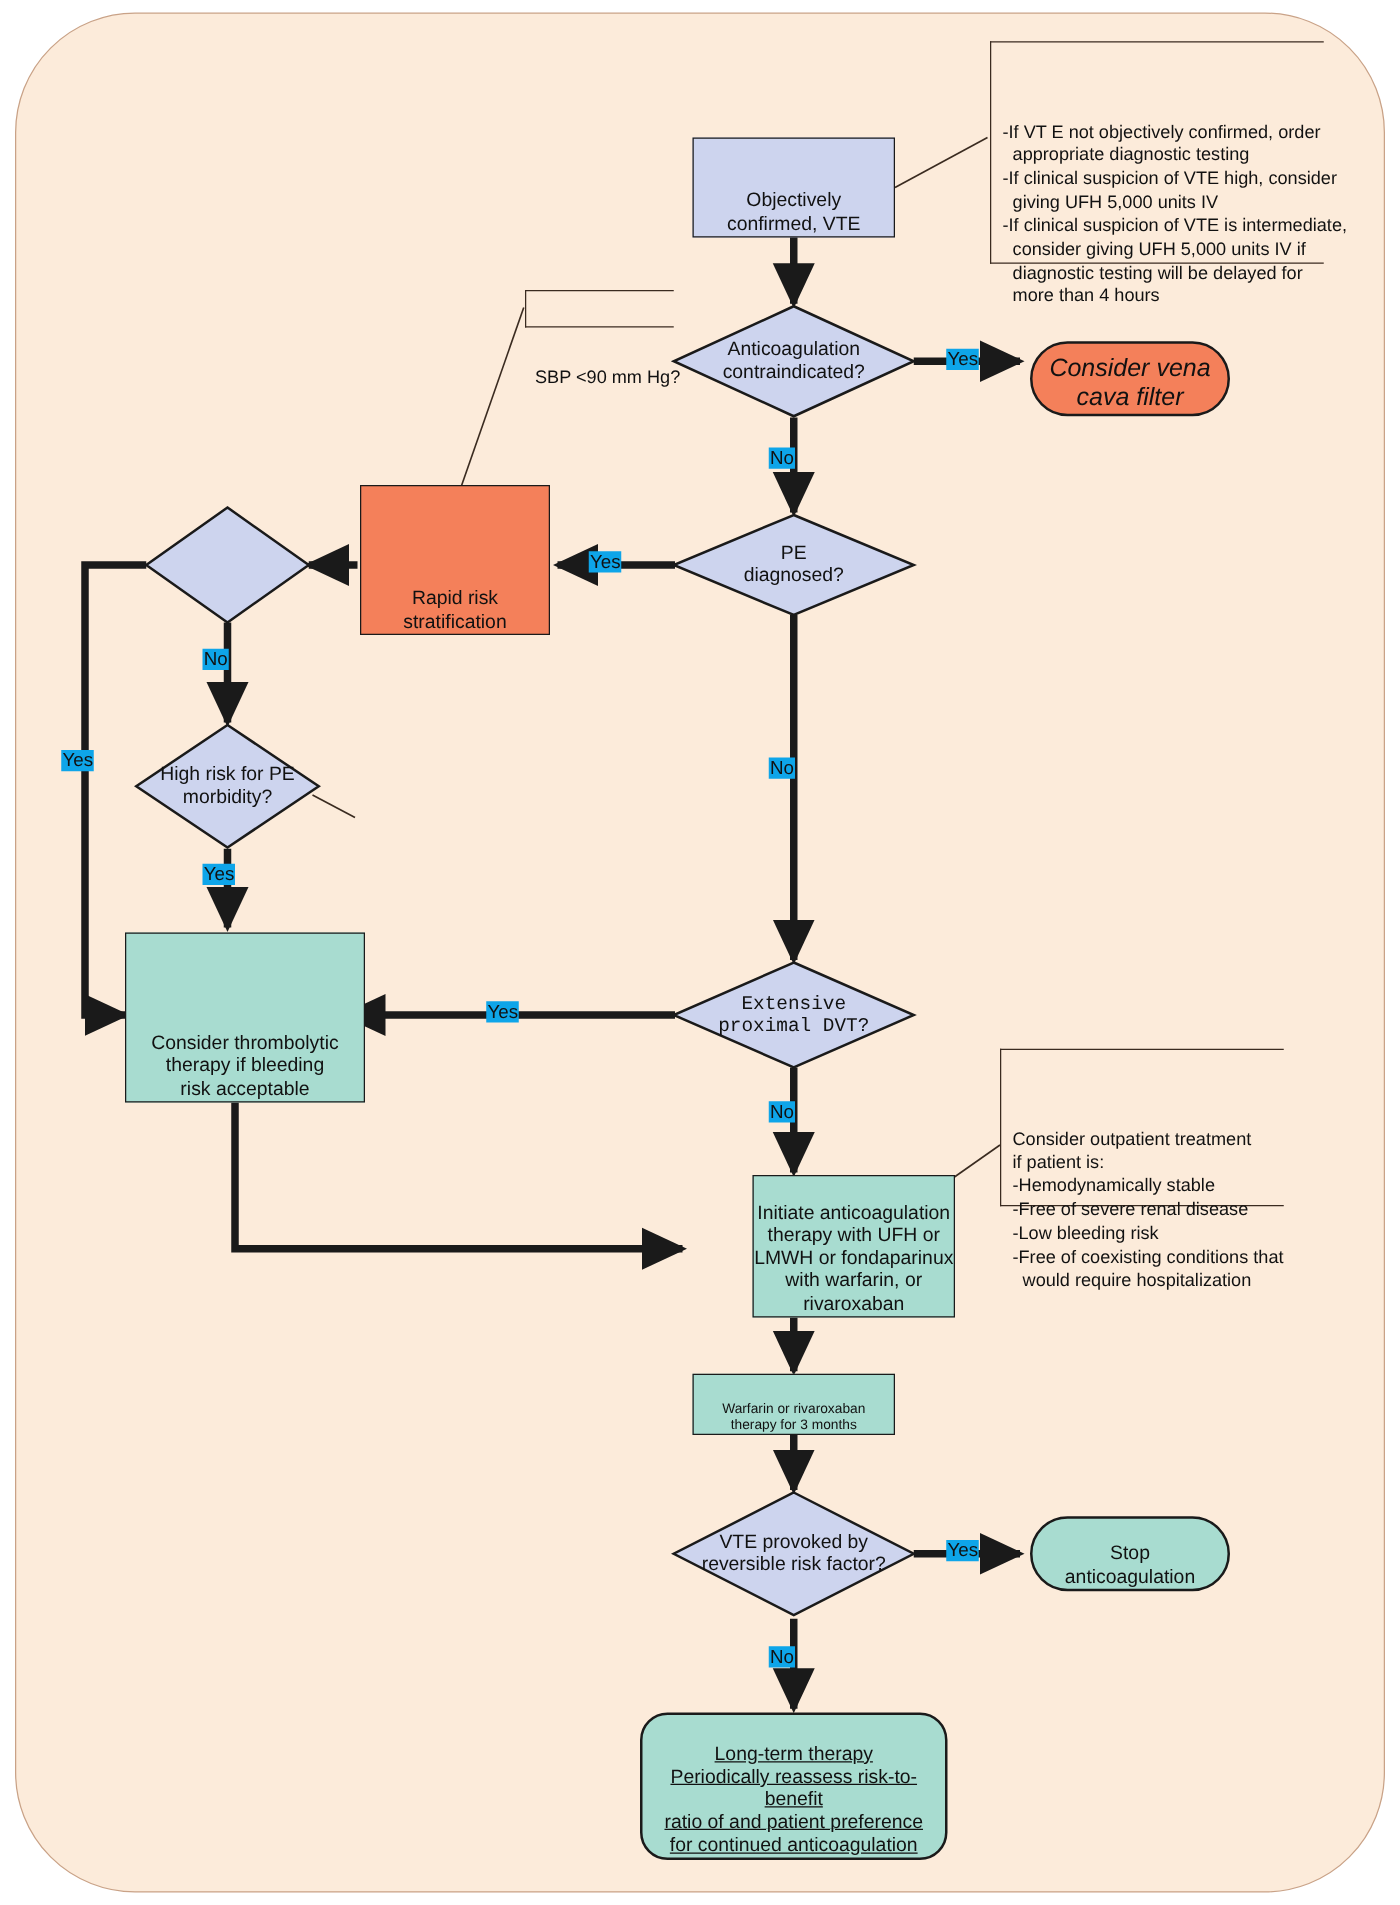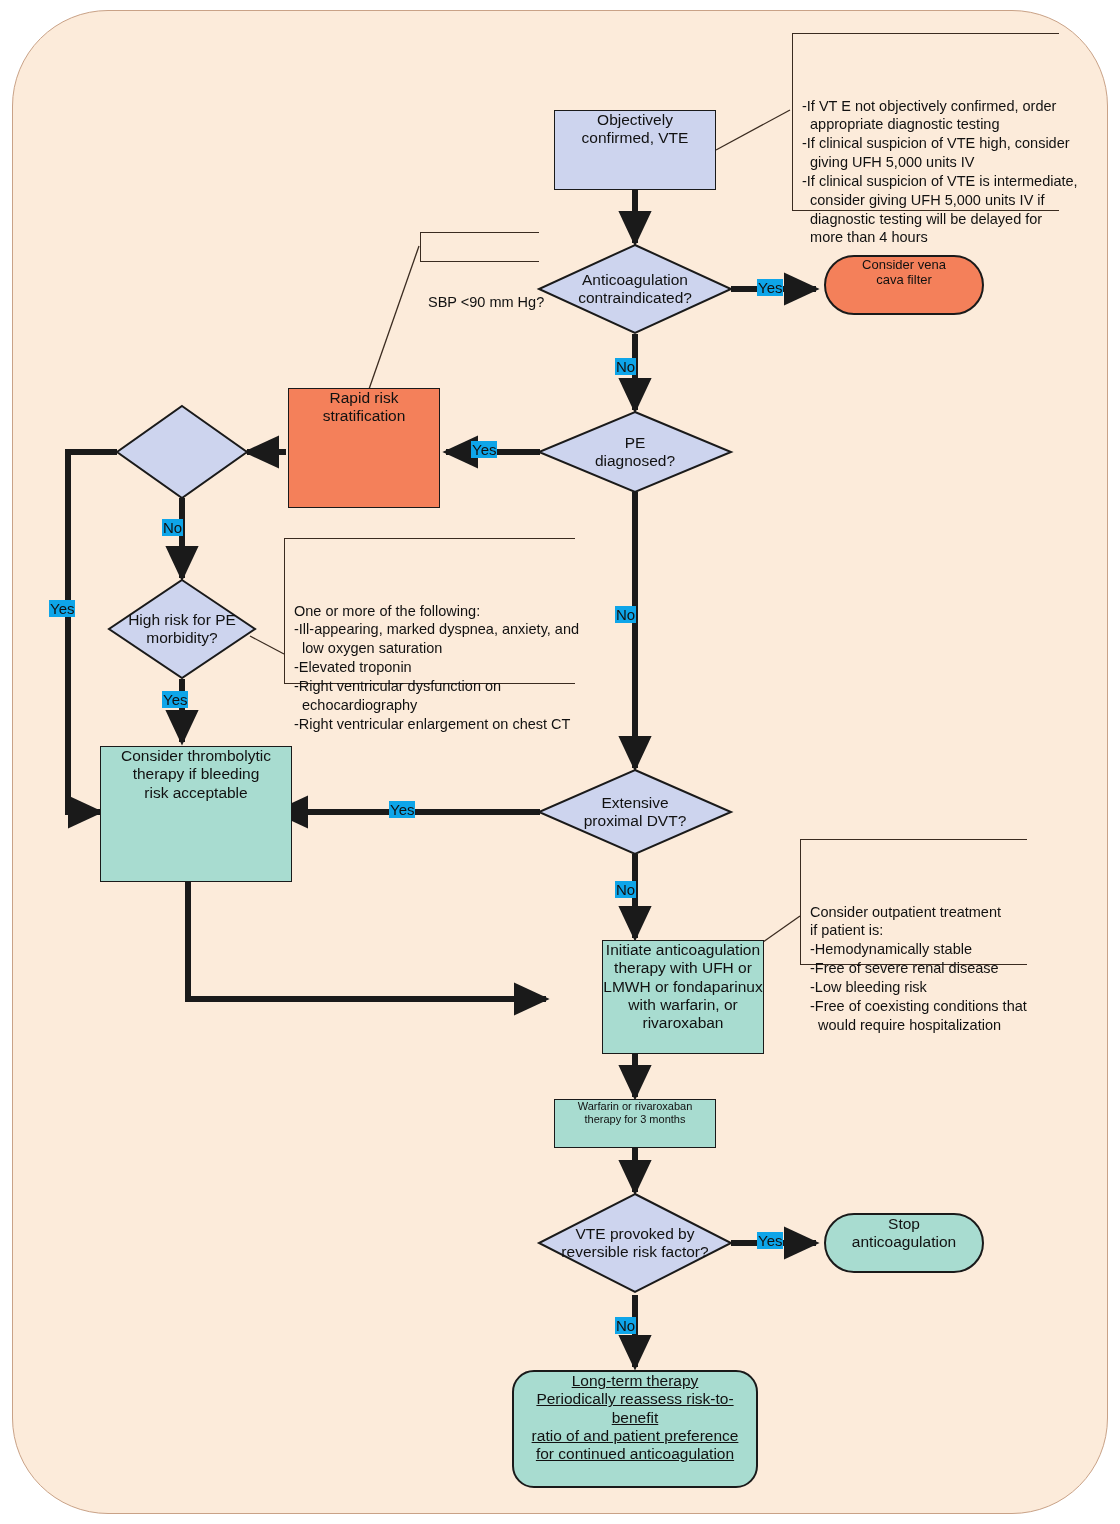--- a/index.html
+++ b/index.html
@@ -12,21 +12,21 @@
     position:relative;width:1120px;height:1524px;
   }
   .card{
     position:absolute;left:12px;top:10px;width:1096px;height:1504px;
     background:#FCEBDA;border:1.5px solid #C9A287;border-radius:96px;
     box-sizing:border-box;
   }
   svg.wires{position:absolute;left:0;top:0;width:1120px;height:1524px;pointer-events:none;}
 
   
-  .node{position:absolute;box-sizing:border-box;display:flex;align-items:flex-start;justify-content:center;
+  .node{position:absolute;box-sizing:border-box;display:flex;align-items:flex-end;justify-content:center;
         text-align:center;color:#111;line-height:1.18;}
   .rect{border:1.6px solid #1a1a1a;}
   .blue{background:#CDD4EE;}
   .green{background:#A8DCD0;}
   .salmon{background:#F4805A;}
   .stadium{border:2px solid #1a1a1a;border-radius:999px;}
   .rounded{border:2px solid #1a1a1a;border-radius:22px;text-decoration:underline;}
 
   
   .dialabel{position:absolute;display:flex;align-items:center;justify-content:center;
@@ -112,21 +112,21 @@
   <div class="node rect blue" style="left:554px;top:110px;width:162px;height:80px;font-size:15.5px;">
     <span style="white-space:pre-line;">Objectively
 confirmed, VTE</span>
   </div>
 
   <div class="dialabel" style="left:539px;top:245px;width:192px;height:88px;font-size:15.5px;">
     <span style="white-space:pre-line;">Anticoagulation
 contraindicated?</span>
   </div>
 
-  <div class="node stadium salmon" style="left:824px;top:255px;width:160px;height:60px;font-size:13px;">
+  <div class="node stadium salmon" style="left:824px;top:273px;width:160px;height:60px;font-size:20px;font-style:italic;">
     <span style="white-space:pre-line;">Consider vena
 cava filter</span>
   </div>
 
   <div class="dialabel" style="left:539px;top:412px;width:192px;height:80px;font-size:15.5px;">
     <span style="white-space:pre-line;">PE
 diagnosed?</span>
   </div>
 
   <div class="node rect salmon" style="left:288px;top:388px;width:152px;height:120px;font-size:15.5px;">
@@ -140,21 +140,21 @@
 morbidity?</span>
   </div>
 
   <div class="node rect green" style="left:100px;top:746px;width:192px;height:136px;font-size:15.5px;">
     <span style="white-space:pre-line;">Consider thrombolytic
 therapy if bleeding
 risk acceptable</span>
   </div>
 
   <div class="dialabel" style="left:539px;top:770px;width:192px;height:84px;font-size:15.5px;">
-    <span style="white-space:pre-line;">Extensive
+    <span style="white-space:pre-line;font-family:Liberation Mono, monospace;">Extensive
 proximal DVT?</span>
   </div>
 
   <div class="node rect green" style="left:554px;top:940px;width:162px;height:114px;font-size:15.5px;margin-left:48px;">
     <span style="white-space:pre-line;">Initiate anticoagulation
 therapy with UFH or
 LMWH or fondaparinux
 with warfarin, or
 rivaroxaban</span>
   </div>
@@ -203,30 +203,20 @@
   consider giving UFH 5,000 units IV if
   diagnostic testing will be delayed for
   more than 4 hours</div>
   </div>
 
   <div class="note" style="left:420px;top:232px;width:118px;height:28px;">
     <div class="bracket"></div>
     <div class="txt" style="padding:4px 6px 4px 8px;">SBP &lt;90 mm Hg?</div>
   </div>
 
-  <div class="note" style="left:284px;top:538px;width:290px;height:144px;">
-    <div class="bracket"></div>
-    <div class="txt">One or more of the following:
--Ill-appearing, marked dyspnea, anxiety, and
-  low oxygen saturation
--Elevated troponin
--Right ventricular dysfunction on
-  echocardiography
--Right ventricular enlargement on chest CT</div>
-  </div>
 
   <div class="note" style="left:800px;top:827px;width:226px;height:124px;margin-top:12px;">
     <div class="bracket"></div>
     <div class="txt">Consider outpatient treatment
 if patient is:
 -Hemodynamically stable
 -Free of severe renal disease
 -Low bleeding risk
 -Free of coexisting conditions that
   would require hospitalization</div>

